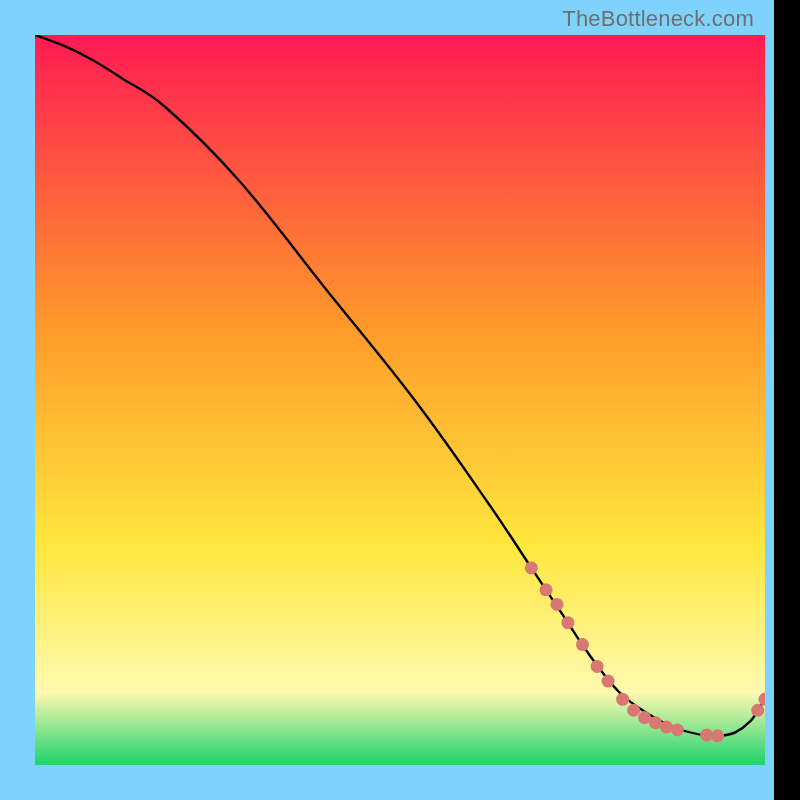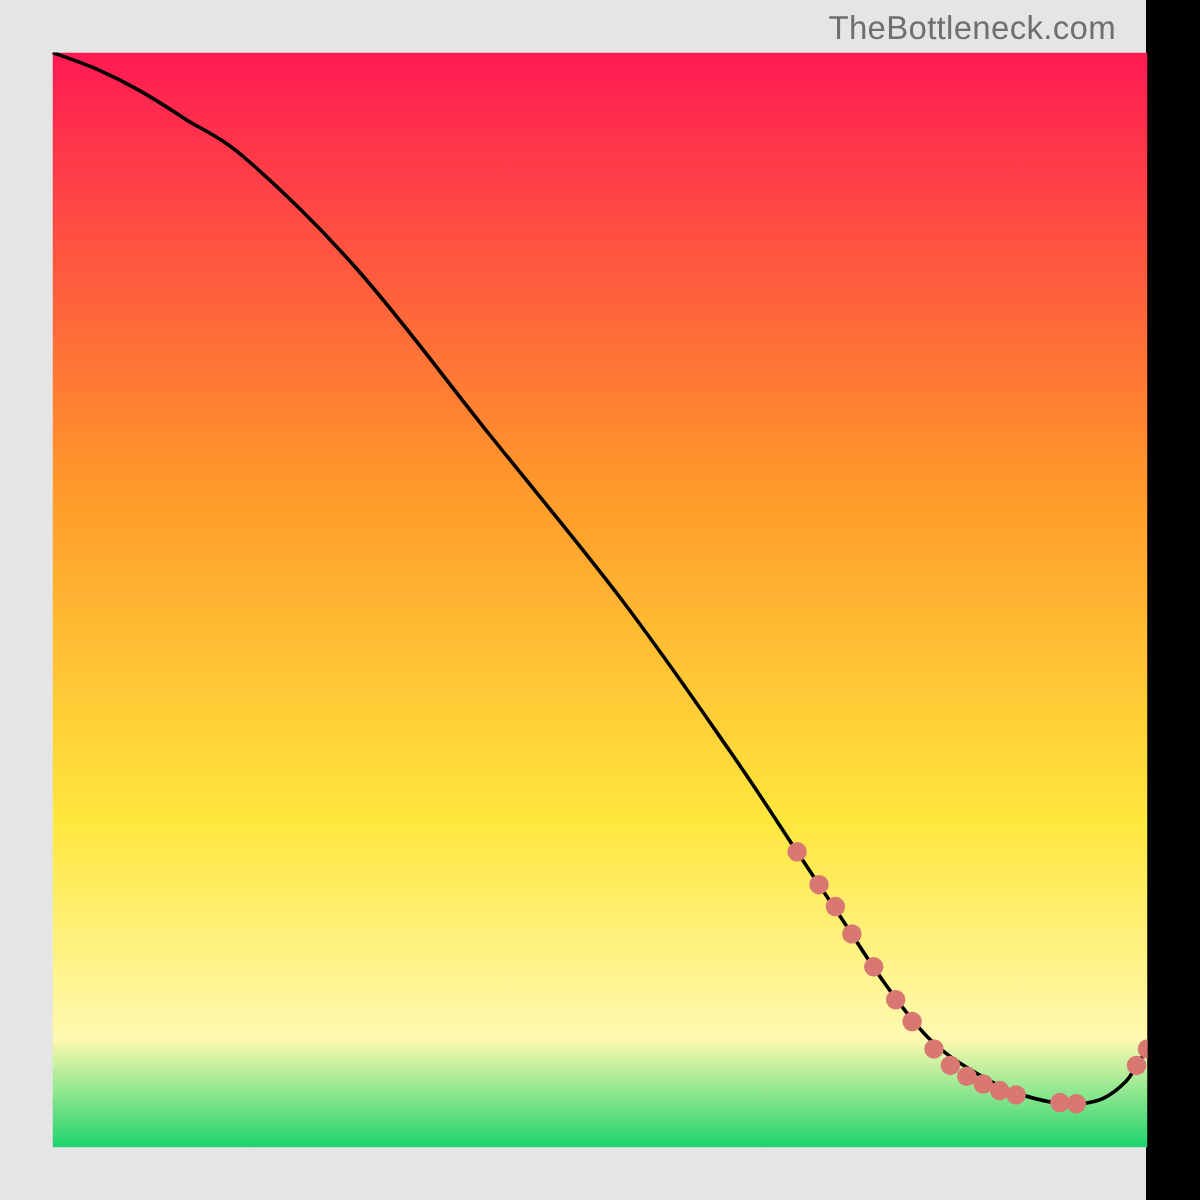--- a/index.html
+++ b/index.html
@@ -8,21 +8,22 @@
     width: 800px;
     height: 800px;
     background: #000;
     overflow: hidden;
     font-family: Arial, Helvetica, sans-serif;
   }
   .stage {
     position: relative;
     width: 764px;
     height: 800px;
-    background: #e5e5e5;
+    background: #7dd3fc;
+    padding-left: 10px;
   }
   .watermark {
     position: absolute;
     top: 6px;
     right: 20px;
     color: #6f6f6f;
     font-size: 22px;
     font-weight: 500;
     letter-spacing: 0.2px;
     user-select: none;

